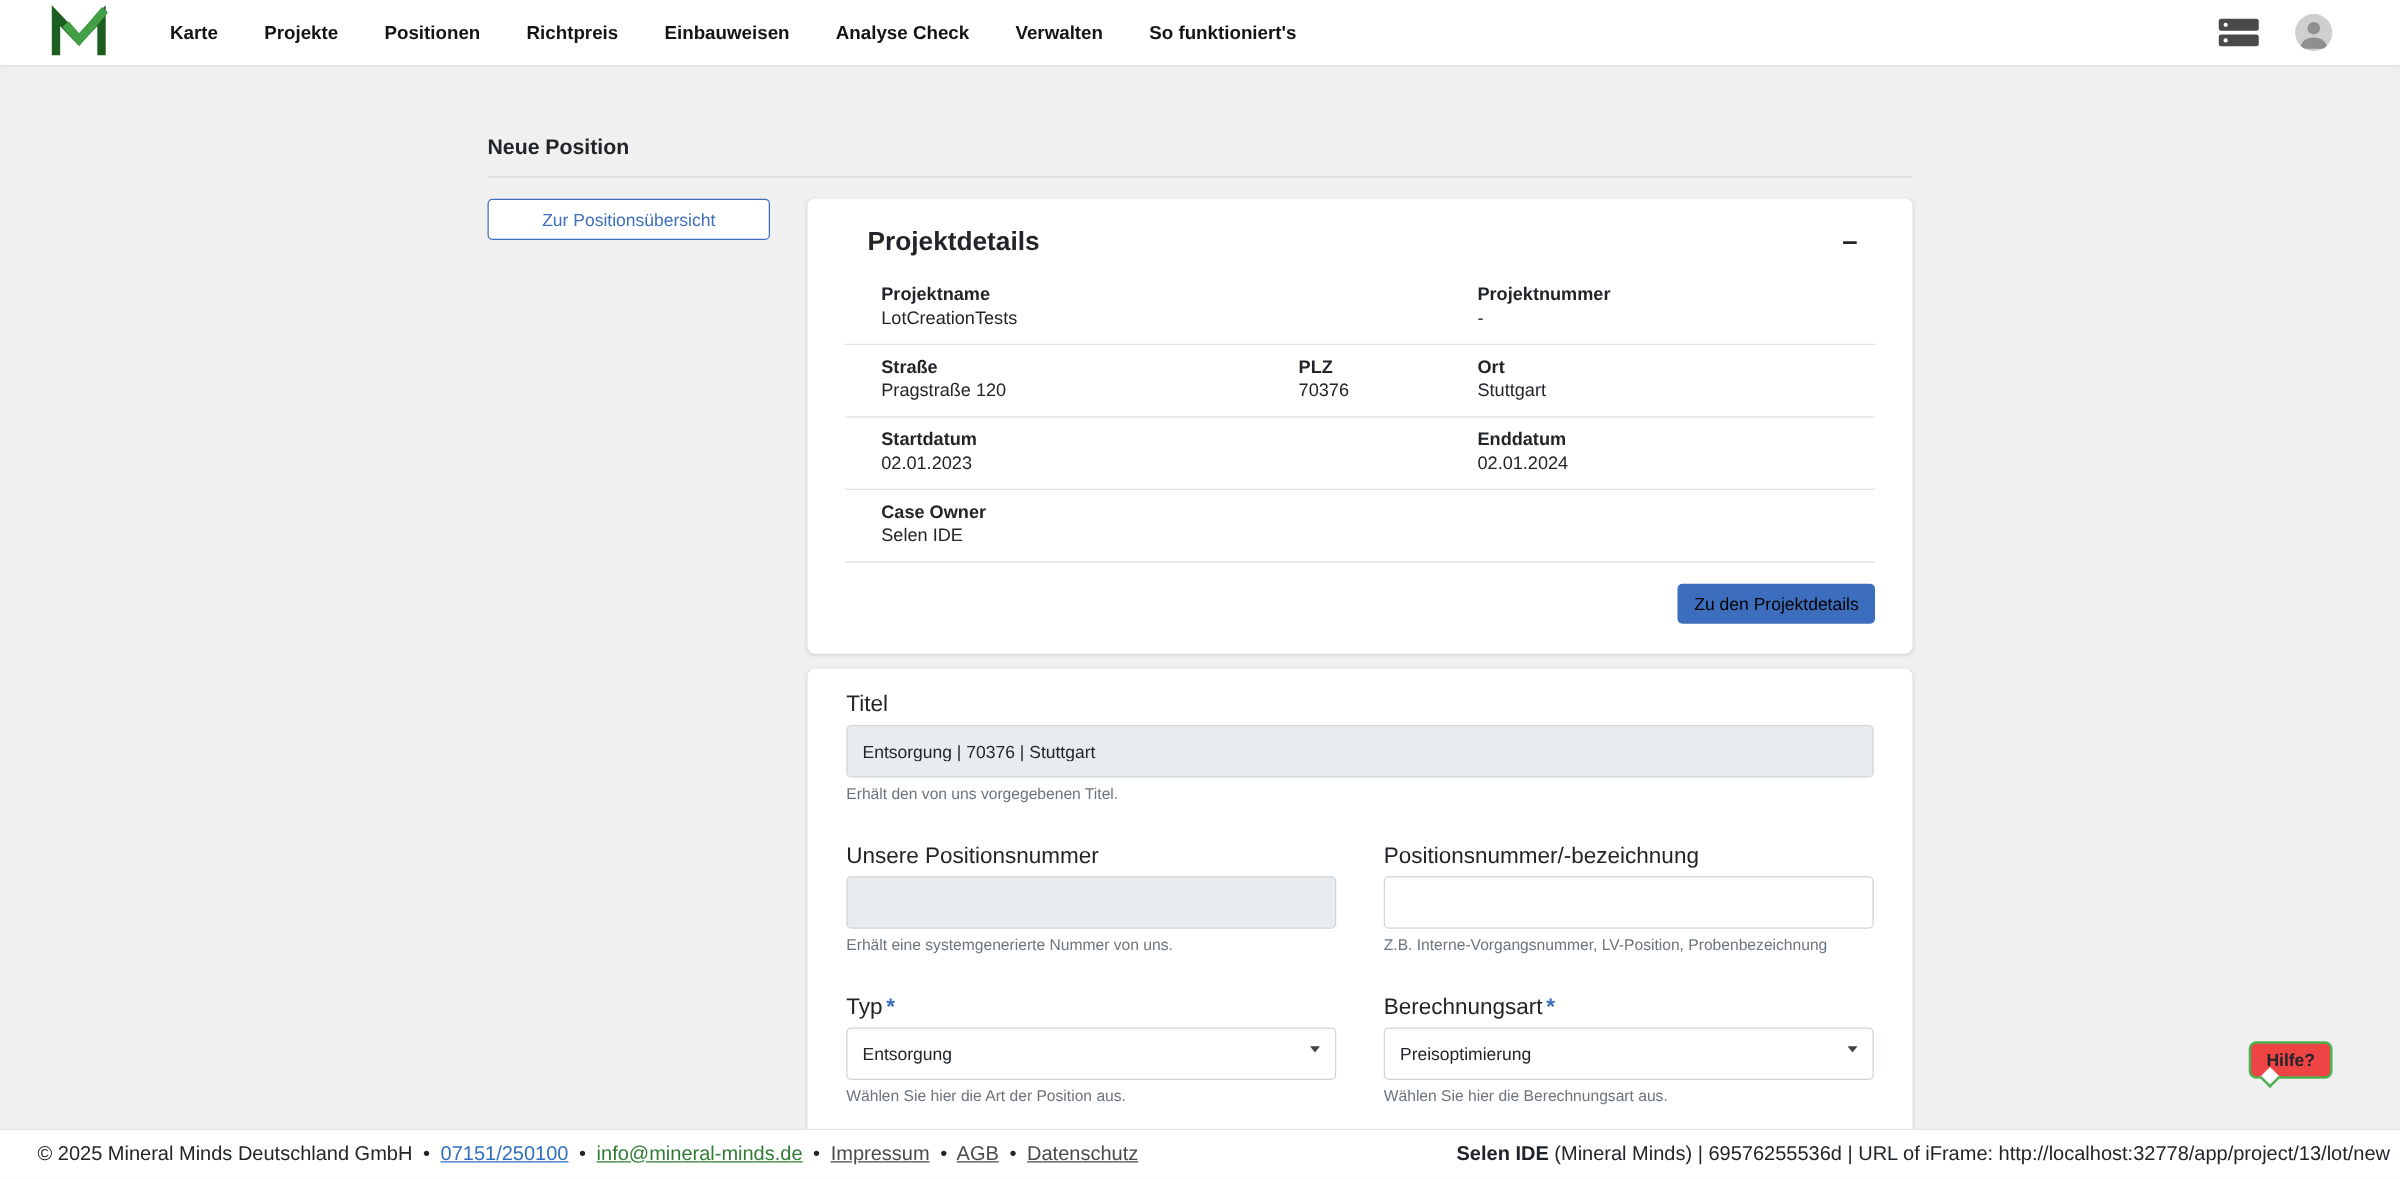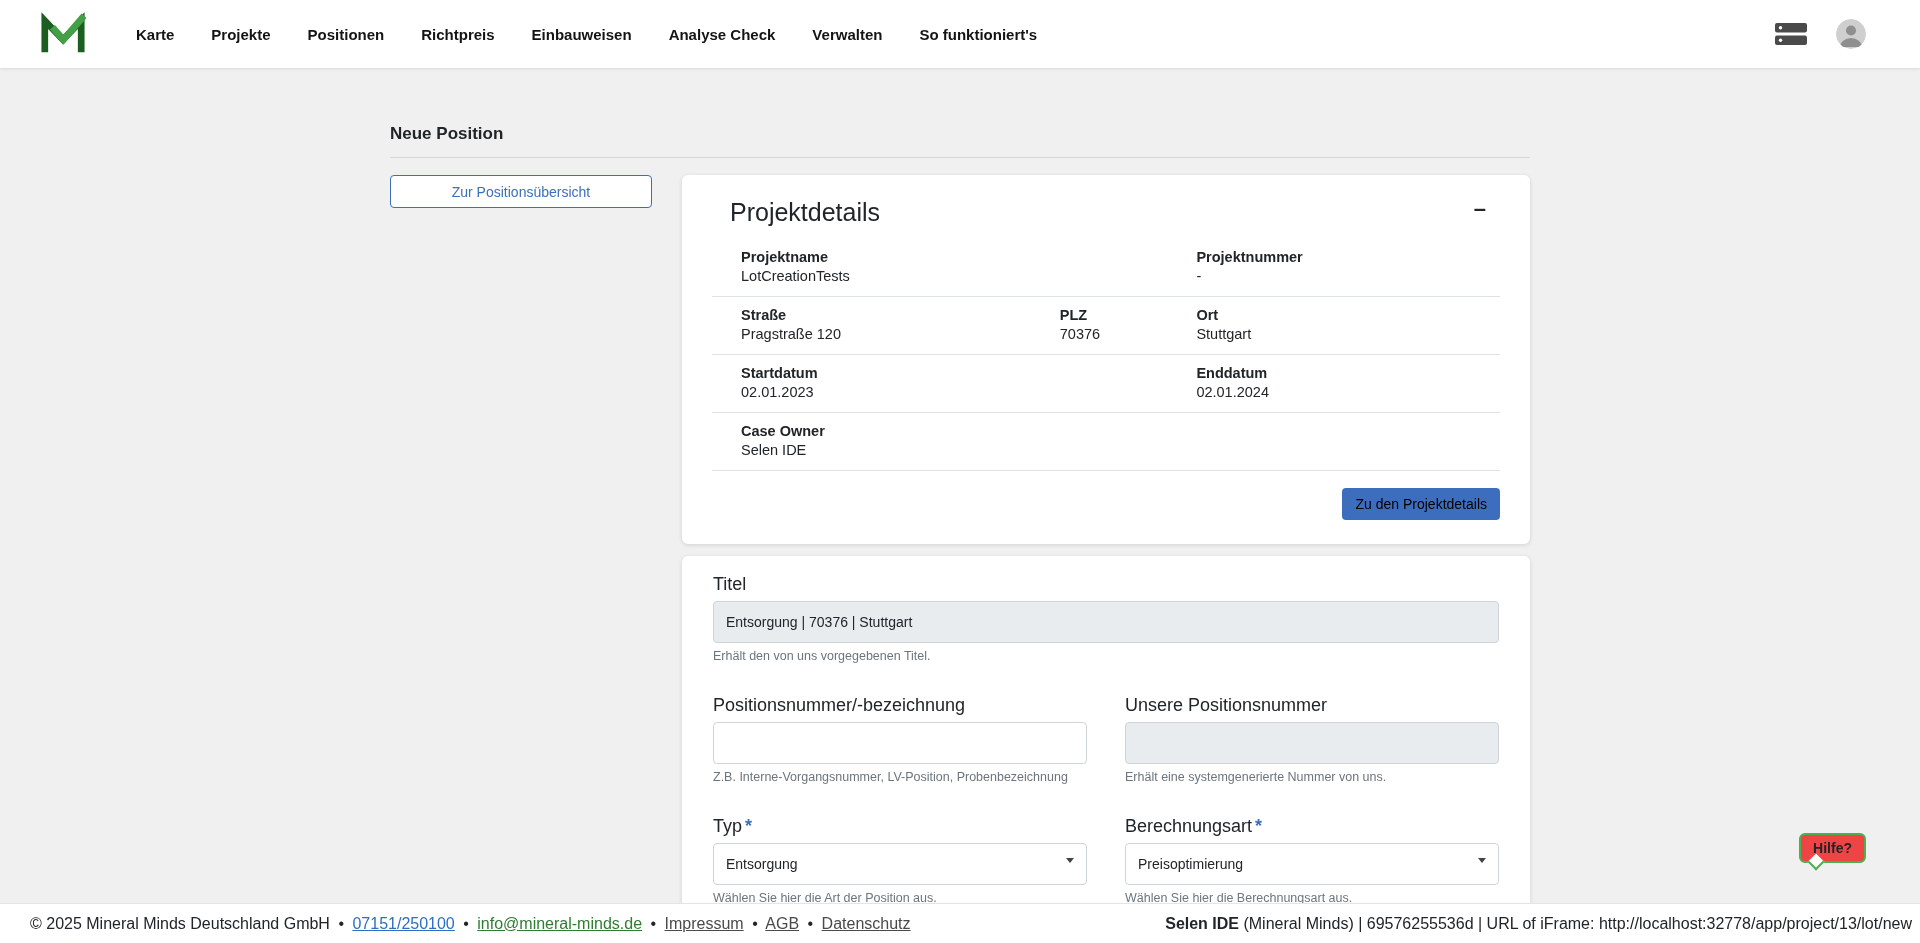--- a/index.html
+++ b/index.html
@@ -7,21 +7,21 @@
   body {
     font-family: "Liberation Sans", sans-serif;
     background: #f0f0f0;
     color: #212529;
     overflow: hidden;
     position: relative;
   }
 
   
   .topnav {
-    height: 68px;
+    height: 52px;
     background: #ffffff;
     display: flex;
     align-items: center;
     padding: 0 54px 0 40px;
     box-shadow: 0 1px 3px rgba(0,0,0,.10);
     position: relative;
     z-index: 5;
   }
   .logo { width: 46px; height: 46px; margin-right: 50px; cursor: pointer; flex: none; }
   .logo svg { width: 100%; height: 100%; display: block; }
@@ -31,37 +31,37 @@
   .hw-icon { width: 34px; height: 28px; cursor: pointer; display: inline-block; }
   .avatar { width: 30px; height: 30px; border-radius: 50%; overflow: hidden; cursor: pointer; display: inline-block; }
   .avatar svg { width: 100%; height: 100%; display: block; }
 
   
   .main { height: 883px; overflow: hidden; }
   .container { width: 1140px; margin: 0 auto; padding-top: 56px; }
   .page-title { font-size: 17px; font-weight: 700; color: #212529; }
   .title-rule { border: none; border-top: 1px solid #d9d9d9; margin: 13px 0 17px; }
   .content-row { display: flex; gap: 30px; align-items: flex-start; }
-  .left-col { width: 262px; flex: none; }
+  .left-col { width: 226px; flex: none; }
   .right-col { flex: 1; min-width: 0; }
 
   .btn-outline {
     display: block; width: 100%; height: 33px;
     background: #fff; border: 1px solid #3d6ebd; color: #3d6ebd;
     font-size: 14px; border-radius: 4px; cursor: pointer;
     font-family: inherit;
   }
 
   .card {
     background: #fff; border-radius: 6px;
     box-shadow: 0 1px 4px rgba(0,0,0,.13);
   }
   .card-project { padding: 23px 30px 24px; }
   .card-head { display: flex; justify-content: space-between; align-items: flex-start; padding: 0 14px 0 18px; }
-  .card-title { font-size: 25px; font-weight: 400; color: #212529; }
+  .card-title { font-size: 21px; font-weight: 700; color: #212529; }
   .collapse-btn { background: none; border: none; font-size: 22px; font-weight: 700; color: #212529; cursor: pointer; line-height: 1; font-family: inherit; }
 
   .details { margin-top: 12px; }
   .detail-row {
     display: grid;
     grid-template-columns: 42% 18% 40%;
     border-bottom: 1px solid #dee2e6;
     padding: 10px 0 12px 29px;
   }
   .detail-label { font-size: 14.5px; font-weight: 700; color: #212529; margin-bottom: 3px; }
@@ -240,28 +240,28 @@
         <section class="card card-form">
 
           <div>
             <label class="form-label">Titel</label>
             <input class="text-input" disabled="" value="Entsorgung | 70376 | Stuttgart" style="">
             <div class="help-text">Erhält den von uns vorgegebenen Titel.</div>
           </div>
 
           <div class="form-grid">
             <div>
+              <label class="form-label">Unsere Positionsnummer</label>
+              <input class="text-input" disabled="" value="" style="">
+              <div class="help-text">Erhält eine systemgenerierte Nummer von uns.</div>
+            </div>
+            <div>
               <label class="form-label">Positionsnummer/-bezeichnung</label>
               <input class="text-input" value="" style="">
               <div class="help-text">Z.B. Interne-Vorgangsnummer, LV-Position, Probenbezeichnung</div>
-            </div>
-            <div>
-              <label class="form-label">Unsere Positionsnummer</label>
-              <input class="text-input" disabled="" value="" style="">
-              <div class="help-text">Erhält eine systemgenerierte Nummer von uns.</div>
             </div>
           </div>
 
           <div class="form-grid">
             <div>
               <label class="form-label">
                 <span>Typ</span><span class="req">*</span>
               </label>
               <div class="text-input select">
                 <span>Entsorgung</span>

